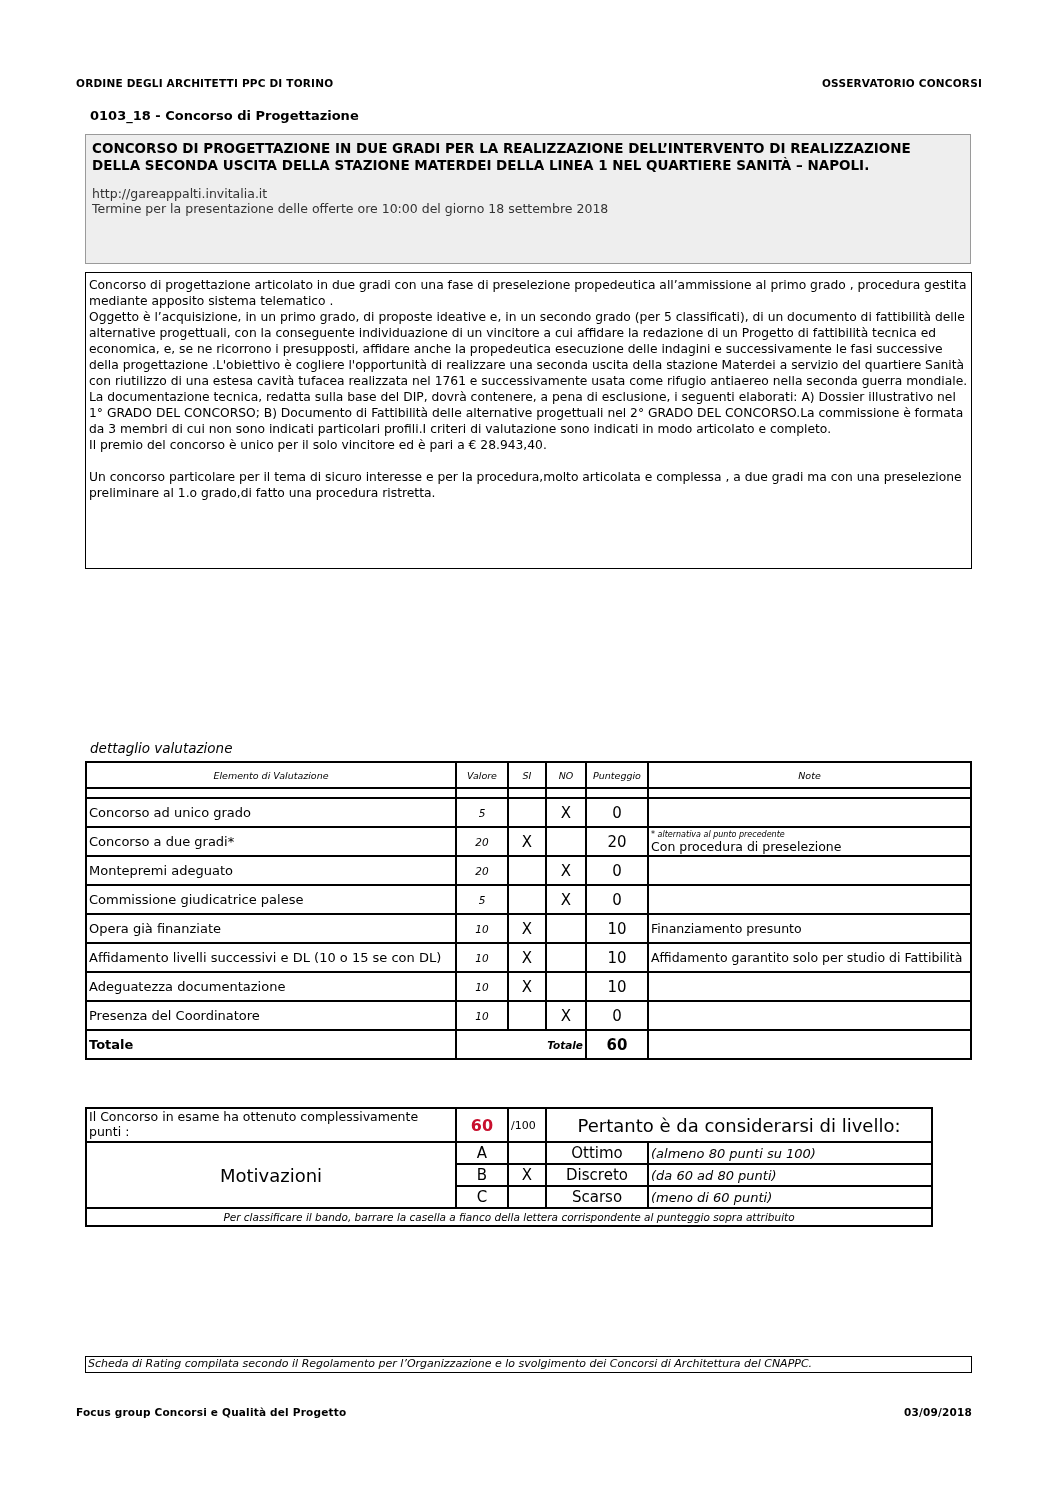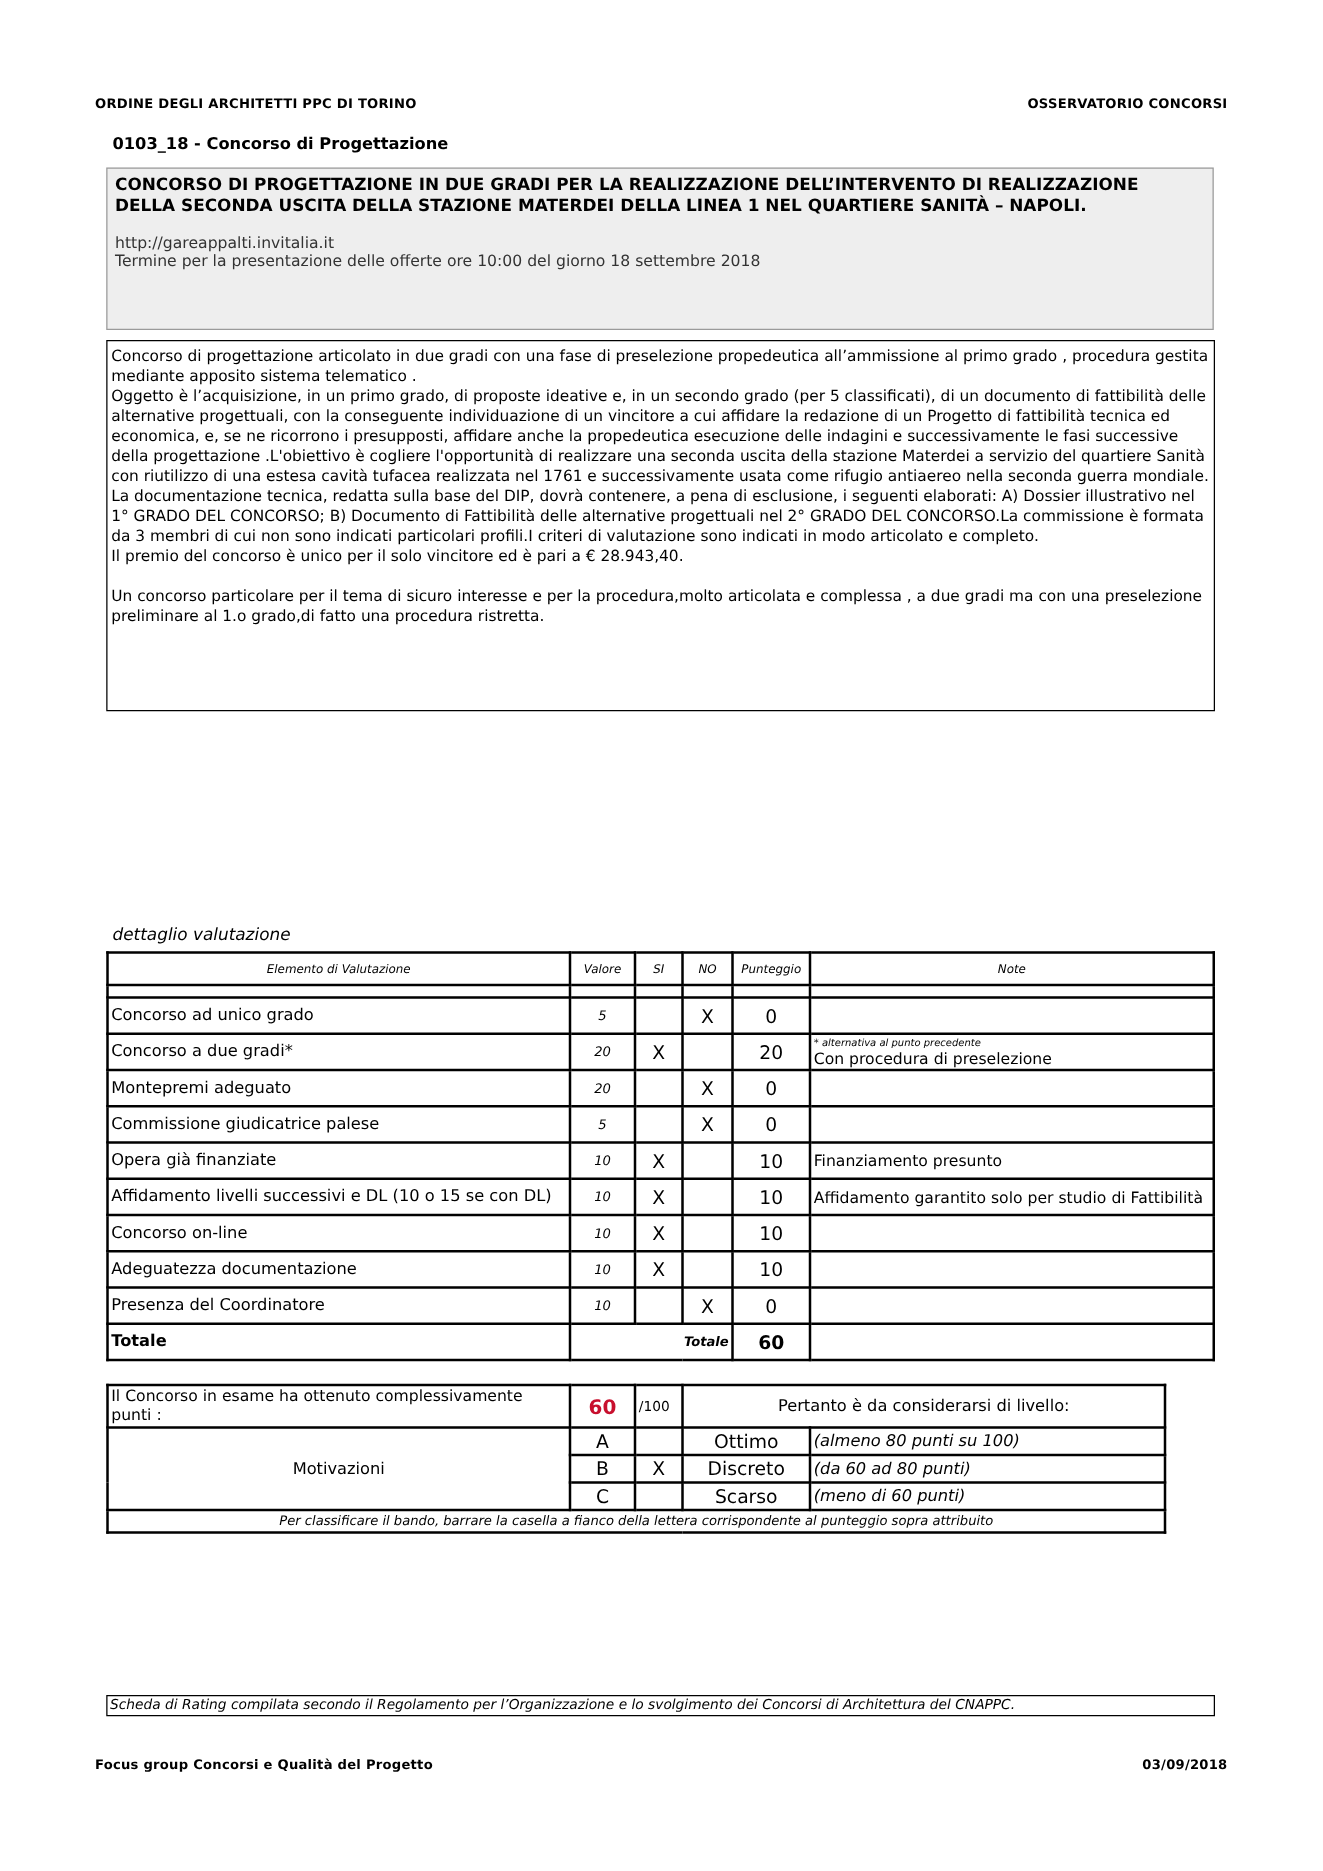--- a/index.html
+++ b/index.html
@@ -24,30 +24,30 @@
   #eval-table td { height: 27px; font-size: 13px; }
   #eval-table tr.spacer td { height: 8px; }
   #eval-table td.num { text-align: center; font-style: italic; font-size: 10.5px; }
   #eval-table td.mark { text-align: center; font-size: 15px; }
   #eval-table td.score { text-align: center; font-size: 15px; }
   #eval-table td.note { font-size: 12.5px; }
   #eval-table td.note .small { display: block; font-size: 8px; font-style: italic; line-height: 9px; }
   #eval-table tr.total td { font-weight: bold; }
   #eval-table tr.total td.label-total { text-align: right; font-style: italic; font-size: 10.5px; }
   #result-table { left: 85px; top: 1107px; width: 848px; }
-  #result-table td { font-size: 13px; height: 20px; }
+  #result-table td { font-size: 18px; height: 20px; }
   #result-table td.center { text-align: center; }
   #result-table td.big { text-align: center; font-size: 15px; }
   #result-table td.red { color: #c8102e; font-weight: bold; font-size: 16px; text-align: center; }
   #result-table td.range { font-style: italic; font-size: 13px; }
   #result-table td.footnote { text-align: center; font-style: italic; font-size: 10.5px; height: 16px; }
   #rating-note { left: 85px; top: 1356px; width: 887px; height: 17px; box-sizing: border-box;
                  border: 1.5px solid #000; font-style: italic; font-size: 11px; padding: 0 2px; line-height: 14px; }
   #footer-left { left: 76px; top: 1406px; }
-  #footer-right { right: 76px; top: 1406px; }
+  #footer-right { right: 86px; top: 1406px; }
 </style>
 </head>
 <body>
 
 <div class="abs hdr" style="left:76px;top:77px;">ORDINE DEGLI ARCHITETTI PPC DI TORINO</div>
 <div class="abs hdr" style="right:76px;top:77px;">OSSERVATORIO CONCORSI</div>
 
 <div class="abs" id="doc-title">0103_18 - Concorso di Progettazione</div>
 
 <div class="abs" id="info-box">
@@ -137,28 +137,20 @@
         <td class="score">10</td>
         <td class="note"><span>Finanziamento presunto</span></td>
       </tr>
       <tr>
         <td>Affidamento livelli successivi e DL  (10 o 15 se con DL)</td>
         <td class="num">10</td>
         <td class="mark">X</td>
         <td class="mark"></td>
         <td class="score">10</td>
         <td class="note"><span>Affidamento garantito solo per studio di Fattibilità</span></td>
-      </tr>
-      <tr>
-        <td>Concorso on-line</td>
-        <td class="num">10</td>
-        <td class="mark">X</td>
-        <td class="mark"></td>
-        <td class="score">10</td>
-        <td class="note"><span></span></td>
       </tr>
       <tr>
         <td>Adeguatezza documentazione</td>
         <td class="num">10</td>
         <td class="mark">X</td>
         <td class="mark"></td>
         <td class="score">10</td>
         <td class="note"><span></span></td>
       </tr>
       <tr>

